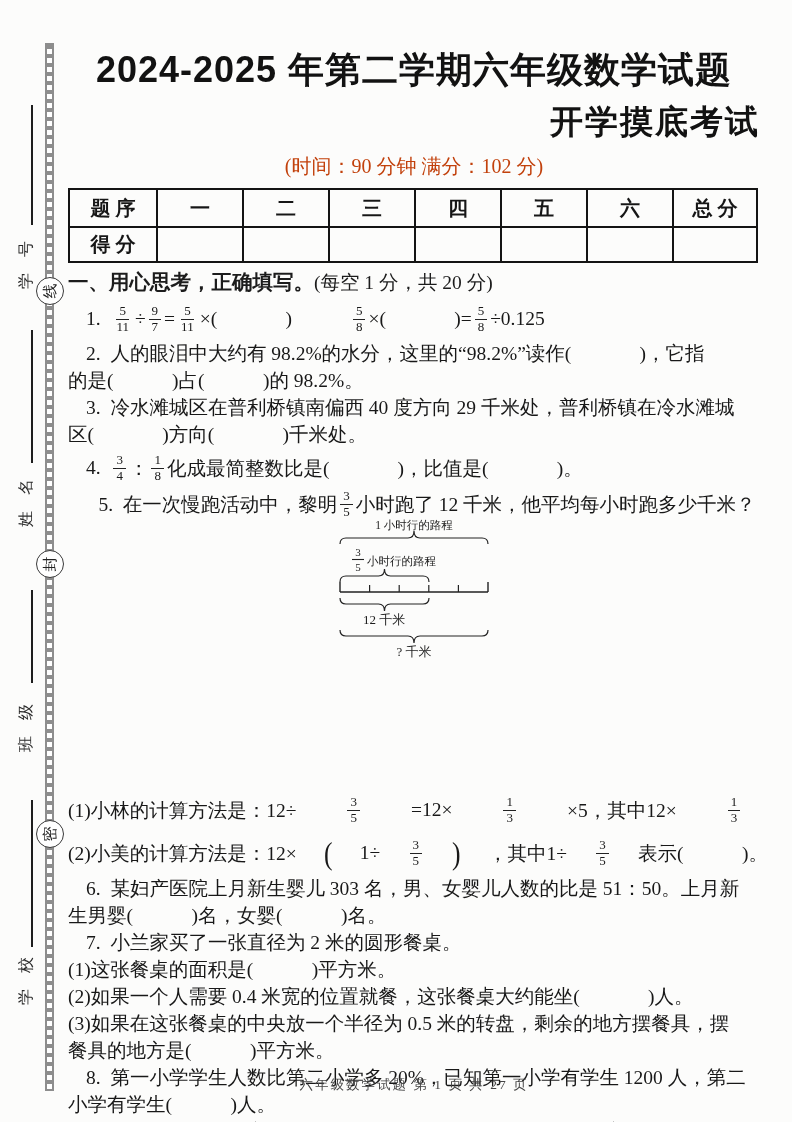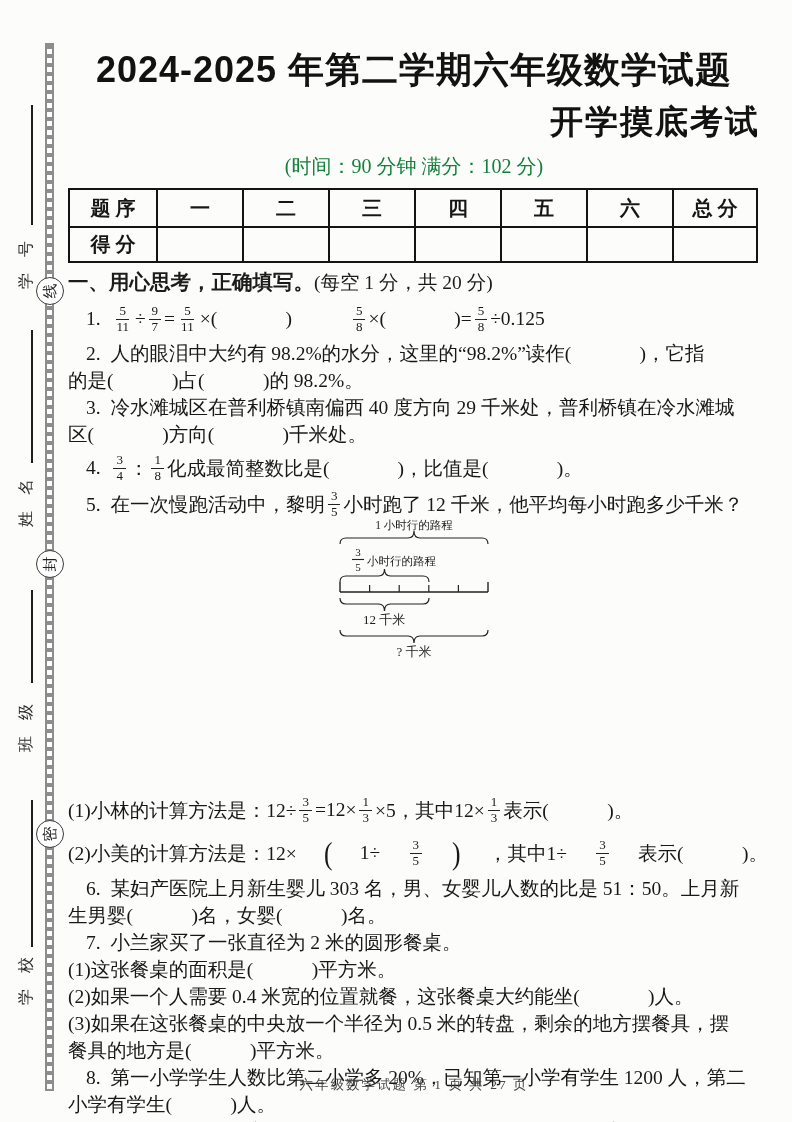--- a/index.html
+++ b/index.html
@@ -16,21 +16,21 @@
     transform:rotate(-90deg);font-size:16px;letter-spacing:6px;color:#2a2a2a;}
   .vline{position:absolute;left:31px;width:2px;background:#1e1e1e;}
   .seal-circle{position:absolute;left:36px;width:26px;height:26px;border-radius:50%;
     border:1.5px solid #3a3a3a;background:#fff;display:flex;align-items:center;justify-content:center;
     font-size:15px;transform:rotate(-90deg);z-index:2;color:#222;}
   
   .title1{position:absolute;left:68px;top:46px;width:692px;text-align:center;
     font-family:"Liberation Sans",sans-serif;font-weight:bold;font-size:36px;color:#121212;letter-spacing:1px;}
   .title2{position:absolute;left:68px;top:100px;width:692px;text-align:right;
     font-family:"Liberation Sans",sans-serif;font-weight:bold;font-size:33px;color:#121212;letter-spacing:2px;}
-  .infoline{position:absolute;left:68px;top:153px;width:692px;text-align:center;font-size:20px;color:#15803d;}
+  .infoline{position:absolute;left:68px;top:153px;width:692px;text-align:center;font-size:20px;color:#c2410c;}
   
   .score-table{position:absolute;left:68px;top:188px;border-collapse:collapse;table-layout:fixed;width:688px;}
   .score-table td{border:2px solid #141414;text-align:center;vertical-align:middle;
     font-weight:bold;font-size:20px;color:#161616;}
   .score-table tr:first-child td{height:34px;border-radius:14px;}
   .score-table tr:last-child td{height:31px;border-radius:17px;}
   
   .section-head{position:absolute;left:68px;top:268px;width:694px;font-size:19.5px;white-space:pre;}
   .section-head .bold{font-weight:bold;font-size:20.5px;}
   
@@ -143,21 +143,21 @@
       <div class="line">
         <span>区(              )方向(              )千米处。</span>
       </div>
       <div class="line indent" style="height: 40px;">
         <span>4.  </span>
         <span class="frac"><span class="num">3</span><span class="den">4</span></span>
         <span>：</span>
         <span class="frac"><span class="num">1</span><span class="den">8</span></span>
         <span>化成最简整数比是(              )，比值是(              )。</span>
       </div>
-      <div class="line indent" style="height: 32px;">
+      <div class="line indent" style="height: 32px; justify-content: center;">
         <span>5.  在一次慢跑活动中，黎明</span>
         <span class="frac"><span class="num">3</span><span class="den">5</span></span>
         <span>小时跑了 12 千米，他平均每小时跑多少千米？</span>
       </div>
     </div>
 
   <div class="diagram">
     <svg width="250" height="140" viewBox="0 0 250 140">
       <text x="84" y="11" font-size="11.5" text-anchor="middle">1 小时行的路程</text>
       <path d="M 10 26 Q 10 20 16 20 L 78 20 Q 84 20 84 13 Q 84 20 90 20 L 152 20 Q 158 20 158 26" fill="none" stroke="#222" stroke-width="1.2"></path>
@@ -174,21 +174,21 @@
       <line x1="128.4" y1="67" x2="128.4" y2="74" stroke="#222" stroke-width="1.2"></line>
       <line x1="158" y1="64" x2="158" y2="74" stroke="#222" stroke-width="1.4"></line>
       <path d="M 10 80 Q 10 86 16 86 L 48.5 86 Q 54.5 86 54.5 93 Q 54.5 86 60.5 86 L 93 86 Q 99 86 99 80" fill="none" stroke="#222" stroke-width="1.2"></path>
       <text x="54" y="106" font-size="13" text-anchor="middle">12 千米</text>
       <path d="M 10 112 Q 10 118 16 118 L 78 118 Q 84 118 84 125 Q 84 118 90 118 L 152 118 Q 158 118 158 112" fill="none" stroke="#222" stroke-width="1.2"></path>
       <text x="84" y="138" font-size="13" text-anchor="middle">? 千米</text>
     </svg>
   </div>
 
   <div class="questions qb">
-      <div class="line" style="height: 42px;">
+      <div class="line" style="height: 42px; gap: 48px;">
         <span>(1)小林的计算方法是：12÷</span>
         <span class="frac"><span class="num">3</span><span class="den">5</span></span>
         <span>=12×</span>
         <span class="frac"><span class="num">1</span><span class="den">3</span></span>
         <span>×5，其中12×</span>
         <span class="frac"><span class="num">1</span><span class="den">3</span></span>
         <span>表示(            )。</span>
       </div>
       <div class="line" style="height: 44px; justify-content: space-between;">
         <span>(2)小美的计算方法是：12×</span>

